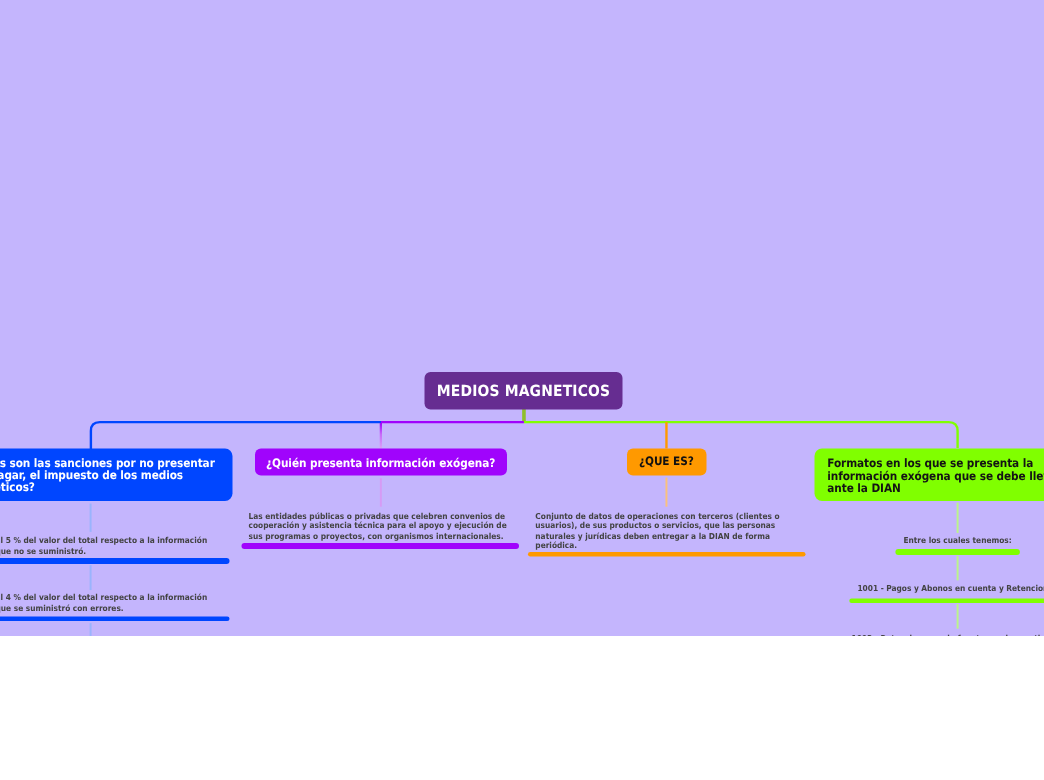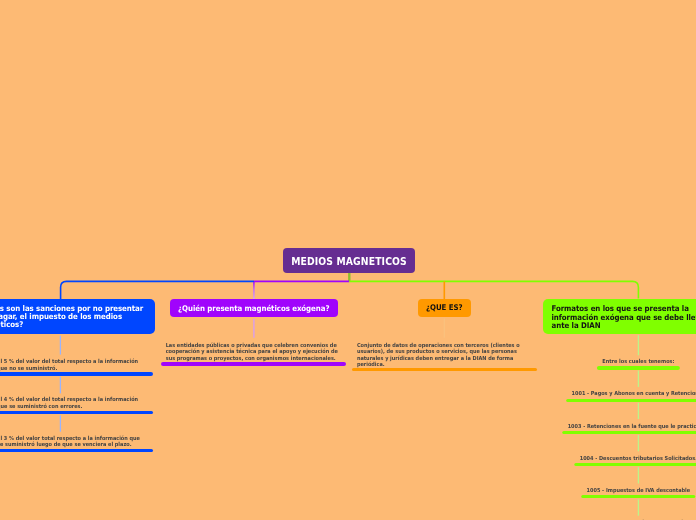--- a/index.html
+++ b/index.html
@@ -1,19 +1,19 @@
 <!DOCTYPE html>
 <html><head>
 <meta charset="utf-8">
 <title>MEDIOS MAGNETICOS</title>
 <style>
   html,body{margin:0;padding:0;background:#ffffff;}
   body{width:696px;height:520px;overflow:hidden;
        font-family:"DejaVu Sans",sans-serif;font-stretch:condensed;}
-  #canvas{position:relative;width:696px;height:520px;overflow:hidden;background:#fdba74;}
+  #canvas{position:relative;width:696px;height:424px;overflow:hidden;background:#c4b5fd;}
   #links{position:absolute;left:0;top:0;width:696px;height:520px;}
 
   
   #root-node{position:absolute;left:283px;top:248px;width:132px;height:24.5px;
              border-radius:4px;display:flex;align-items:center;justify-content:center;}
   #root-node .txt{color:#fff;font-size:10.3px;font-weight:bold;letter-spacing:.12px;
                   line-height:11px;white-space:nowrap;position:relative;top:1.3px;}
 
   
   .pill{position:absolute;box-sizing:border-box;border-radius:4px;
@@ -102,21 +102,21 @@
   </svg>
 
   <div id="root-node" style="background: rgb(102, 45, 145);">
     <span class="txt">MEDIOS MAGNETICOS</span>
   </div>
 
   <div class="pill" id="pill-sanciones">
     <span class="txt">¿Cuáles son las sanciones por no presentar o no pagar, el impuesto de los medios magnéticos?</span>
   </div>
   <div class="pill" id="pill-quien">
-    <span class="txt">¿Quién presenta magnéticos exógena?</span>
+    <span class="txt">¿Quién presenta información exógena?</span>
   </div>
   <div class="pill" id="pill-quees">
     <span class="txt">¿QUE ES?</span>
   </div>
   <div class="pill" id="pill-formatos">
     <span class="txt">Formatos en los que se presenta la información exógena que se debe llevar ante la DIAN</span>
   </div>
 
   <div class="leaf" style="left:-3px;top:358.1px;width:148px;">
     <span class="txt">El 5 % del valor del total respecto a la información que no se suministró.</span>

